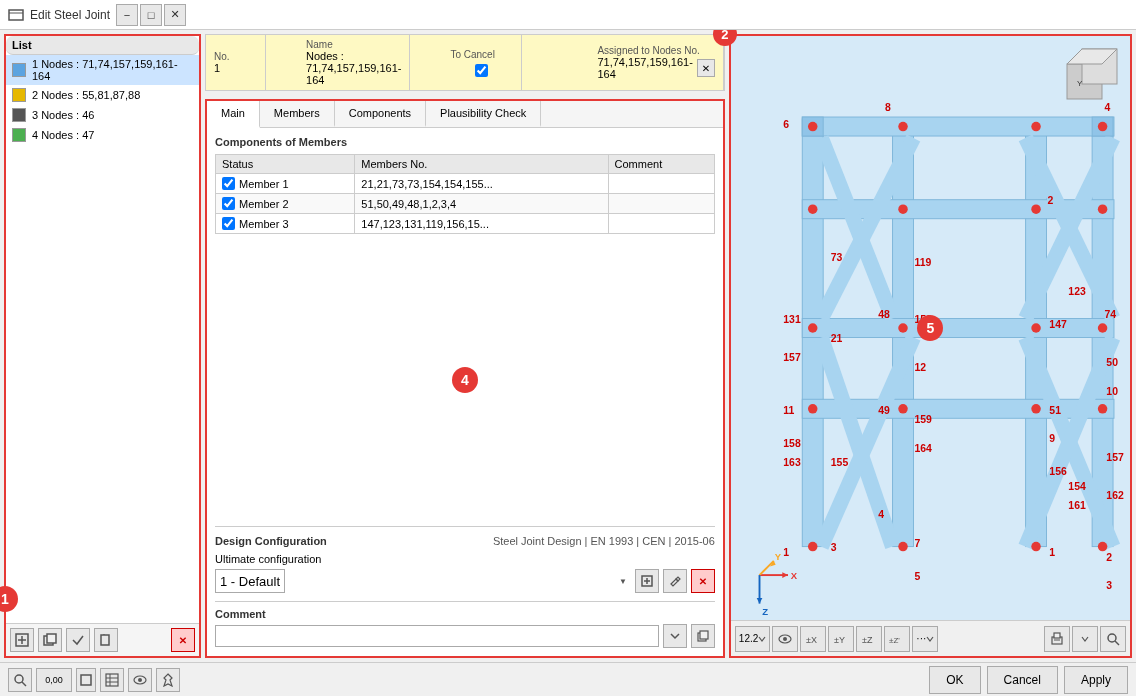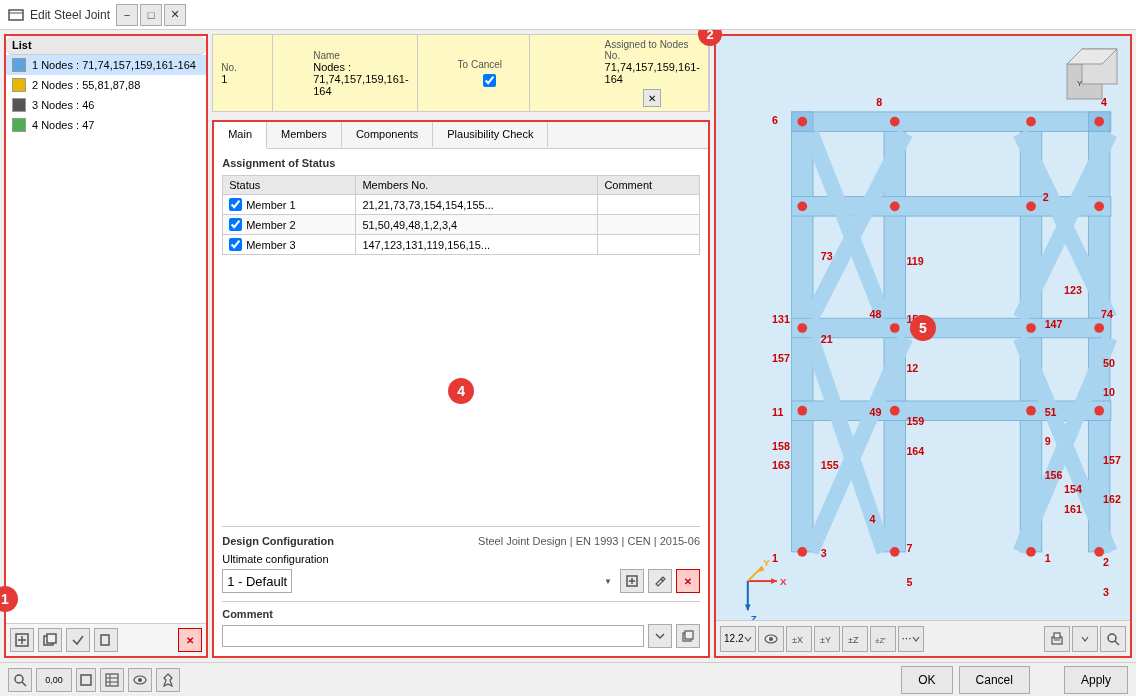--- a/index.html
+++ b/index.html
@@ -217,21 +217,21 @@
       align-items: center;
       padding: 0 8px;
     }
     .bottom-left { flex: 1; display: flex; gap: 4px; align-items: center; }
     .bottom-right { display: flex; gap: 6px; align-items: center; }
     .bottom-btn {
       height: 28px; padding: 0 16px; border: 1px solid #aaa; background: #e8e8e8;
       cursor: pointer; font-size: 12px;
     }
     .bottom-btn.ok { background: #e8e8e8; }
-    .bottom-btn.apply { background: #e8e8e8; margin-left: 28px; }
+    .bottom-btn.apply { background: #e8e8e8; }
     
     
     .viz-container {
       width: 100%;
       height: 100%;
       position: relative;
     }
     
     .badge-circle {
       width: 26px; height: 26px; border-radius: 50%; background: #e53935; color: #fff;
@@ -330,21 +330,21 @@
           <div class="info-col name">
             <div class="info-col-header">Name</div>
             <div class="info-col-value">Nodes : 71,74,157,159,161-164</div>
           </div>
           <div class="info-col todesign">
             <div class="info-col-header">To Cancel</div>
             <input type="checkbox" checked="" style="margin-top: 4px;">
           </div>
           <div class="info-col assigned" style="position:relative;margin-left:35px;">
             <div class="info-col-header">Assigned to Nodes No.</div>
-            <div style="display:flex; align-items:center; gap:4px;flex-direction:column;">
+            <div style="display:flex; align-items:center; gap:4px;">
               <div class="info-col-value" style="flex:1;">71,74,157,159,161-164</div>
               <button style="border:1px solid #aaa; background:#e8e8e8; width:18px; height:18px; font-size:10px; cursor:pointer;">✕</button>
             </div>
           </div>
         </div>
 
         <div class="badge-circle" style="position:absolute; top:-12px; right:-12px; width:24px; height:24px; font-size:13px;">
           <span>2</span>
         </div>
       </div>
@@ -352,21 +352,21 @@
       <div class="tab-panel">
         <div class="tabs">
           <div class="tab active">Main</div>
           <div class="tab">Members</div>
           <div class="tab">Components</div>
           <div class="tab">Plausibility Check</div>
         </div>
 
         <div class="tab-content">
 
-          <div class="section-title">Assignment of Status</div>
+          <div class="section-title">Components of Members</div>
           <table class="members-table">
             <thead>
               <tr>
                 <th>Status</th>
                 <th>Members No.</th>
                 <th>Comment</th>
               </tr>
             </thead>
             <tbody>
               <tr>

